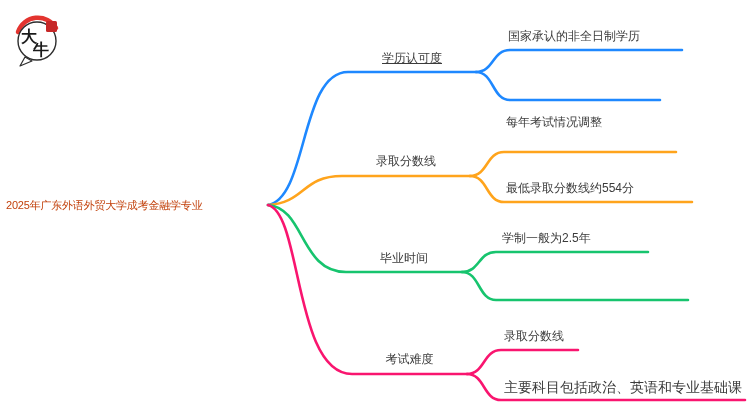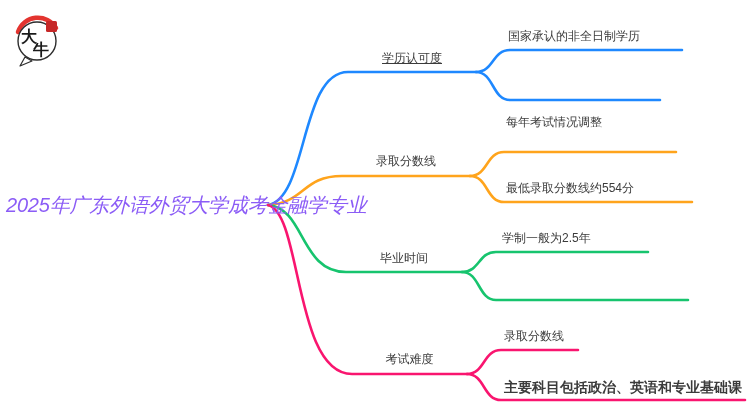--- a/index.html
+++ b/index.html
@@ -9,21 +9,21 @@
     position:relative;
   }
   .stage { position:absolute; left:0; top:0; width:750px; height:410px; }
   svg.map { position:absolute; left:0; top:0; }
   svg.map path.line { fill:none; stroke-width:2.6; stroke-linecap:round; }
 
   .node {
     position:absolute; color:#3b3b3b; font-size:12px; line-height:20px;
     white-space:nowrap;
   }
-  .root-topic { font-size:20px; color:#8b5cf6; letter-spacing:-0.2px;font-style:italic; }
+  .root-topic { font-size:11px; color:#c2410c; letter-spacing:-0.2px; }
   .branch-label { text-align:center; }
   .child-small { font-size:14px; }
 
   
   .logo { position:absolute; left:12px; top:13px; display:flex; align-items:center; }
   .logo-badge { width:52px; height:54px; }
   .logo-textblock { margin-left:6px; padding-top:4px; }
   .logo-title {
     color:#1f8040; font-weight:bold; font-size:14px; letter-spacing:1px;
     line-height:16px;
@@ -69,21 +69,21 @@
 
   <div class="node branch-label" style="left:342px; top:151px; width:128px;">录取分数线</div>
   <div class="node" style="left:506px; top:112px;font-family:Liberation Serif, serif;">每年考试情况调整</div>
   <div class="node" style="left:506px; top:178px;">最低录取分数线约554分</div>
 
   <div class="node branch-label" style="left:346px; top:248px; width:116px;">毕业时间</div>
   <div class="node" style="left:502px; top:228px;">学制一般为2.5年</div>
 
   <div class="node branch-label" style="left:352px; top:349px; width:115px;">考试难度</div>
   <div class="node" style="left:504px; top:326px;">录取分数线</div>
-  <div class="node child-small" style="left:504px; top:377px;font-weight:bold;">主要科目包括政治、英语和专业基础课</div>
+  <div class="node child-small" style="left:504px; top:377px;">主要科目包括政治、英语和专业基础课</div>
 
   <div class="logo">
     <svg class="logo-badge" viewBox="0 0 52 54">
       <path d="M6,19 A21,21 0 0 1 44,15" fill="none" stroke="#e3342f" stroke-width="4.5" stroke-linecap="round"></path>
       <circle cx="25" cy="28" r="19" fill="#ffffff" stroke="#2d2d2d" stroke-width="1.4"></circle>
       <path d="M13,44 L8,53 L20,48 Z" fill="#ffffff" stroke="#2d2d2d" stroke-width="1.2" stroke-linejoin="round"></path>
       <rect x="34" y="8" width="11" height="11" rx="1.5" fill="#c62828"></rect>
       <text x="9" y="29" font-size="16" font-weight="bold" fill="#1a1a1a">大</text>
       <text x="21" y="42" font-size="16" font-weight="bold" fill="#1a1a1a">牛</text>
     </svg>

